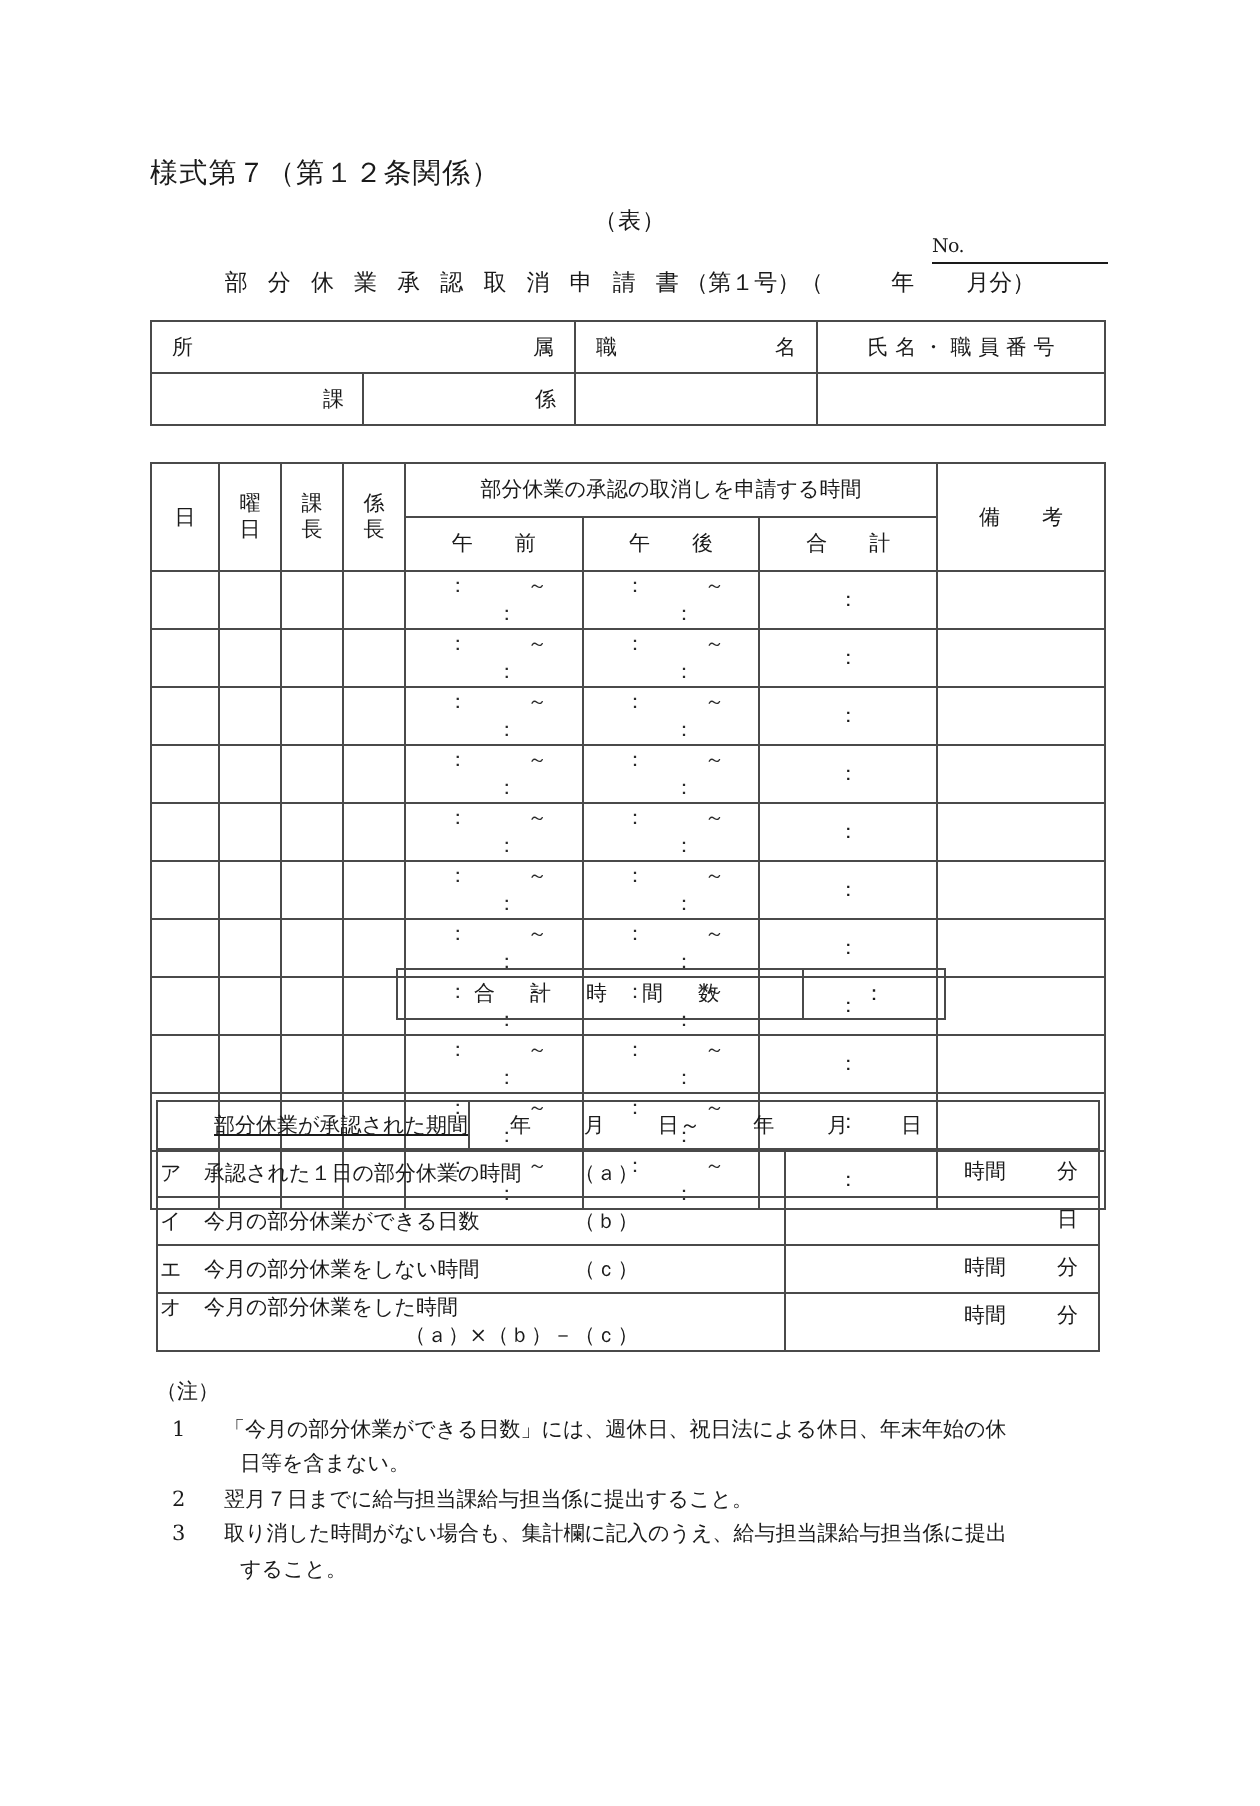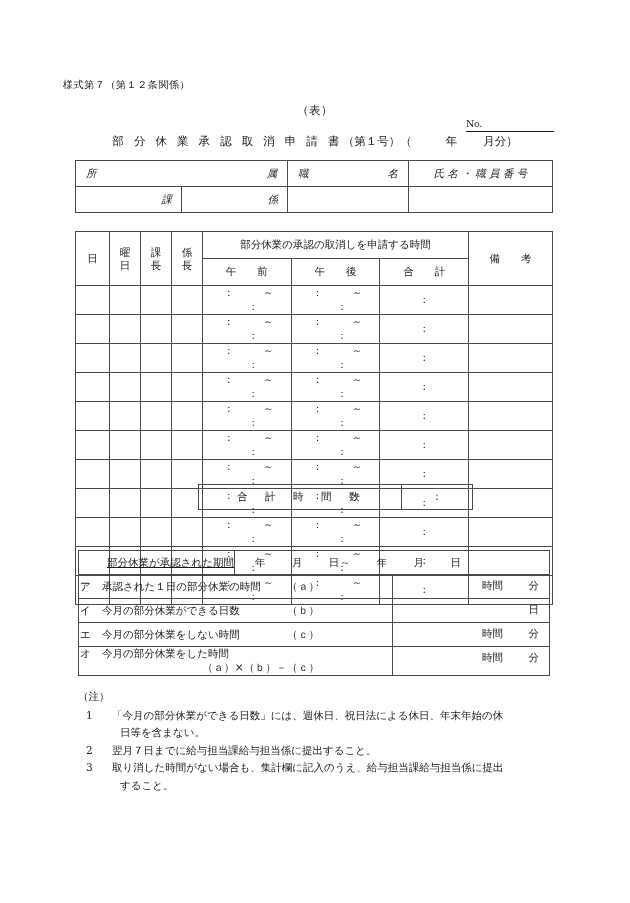--- a/index.html
+++ b/index.html
@@ -20,23 +20,23 @@
     position: absolute;
     left: 0; top: 0;
     width: 630px;
     height: 903px;
     overflow: hidden;
   }
 
   
   .form-no {
     position: absolute;
-    left: 63px;
+    left: 75px;
     top: 78px;
-    font-size: 10px;
+    font-size: 14px;
     letter-spacing: 0.6px;
     white-space: nowrap;
   }
   .omote {
     position: absolute;
     left: 0; top: 103px;
     width: 630px;
     text-align: center;
     font-size: 11.5px;
     letter-spacing: 0.5px;
@@ -90,21 +90,21 @@
     vertical-align: middle;
   }
 
   
   .t-affil {
     position: absolute;
     left: 75px;
     top: 160px;
     width: 478px;
   }
-  .t-affil td { height: 25px; font-style: italic; }
+  .t-affil td { height: 25px; }
   .spread {
     display: block;
     padding: 0 10px;
     text-align: justify;
     text-align-last: justify;
   }
   .t-affil .c-kaku  { text-align: right; padding-right: 9px; }
 
   
   .t-main {

